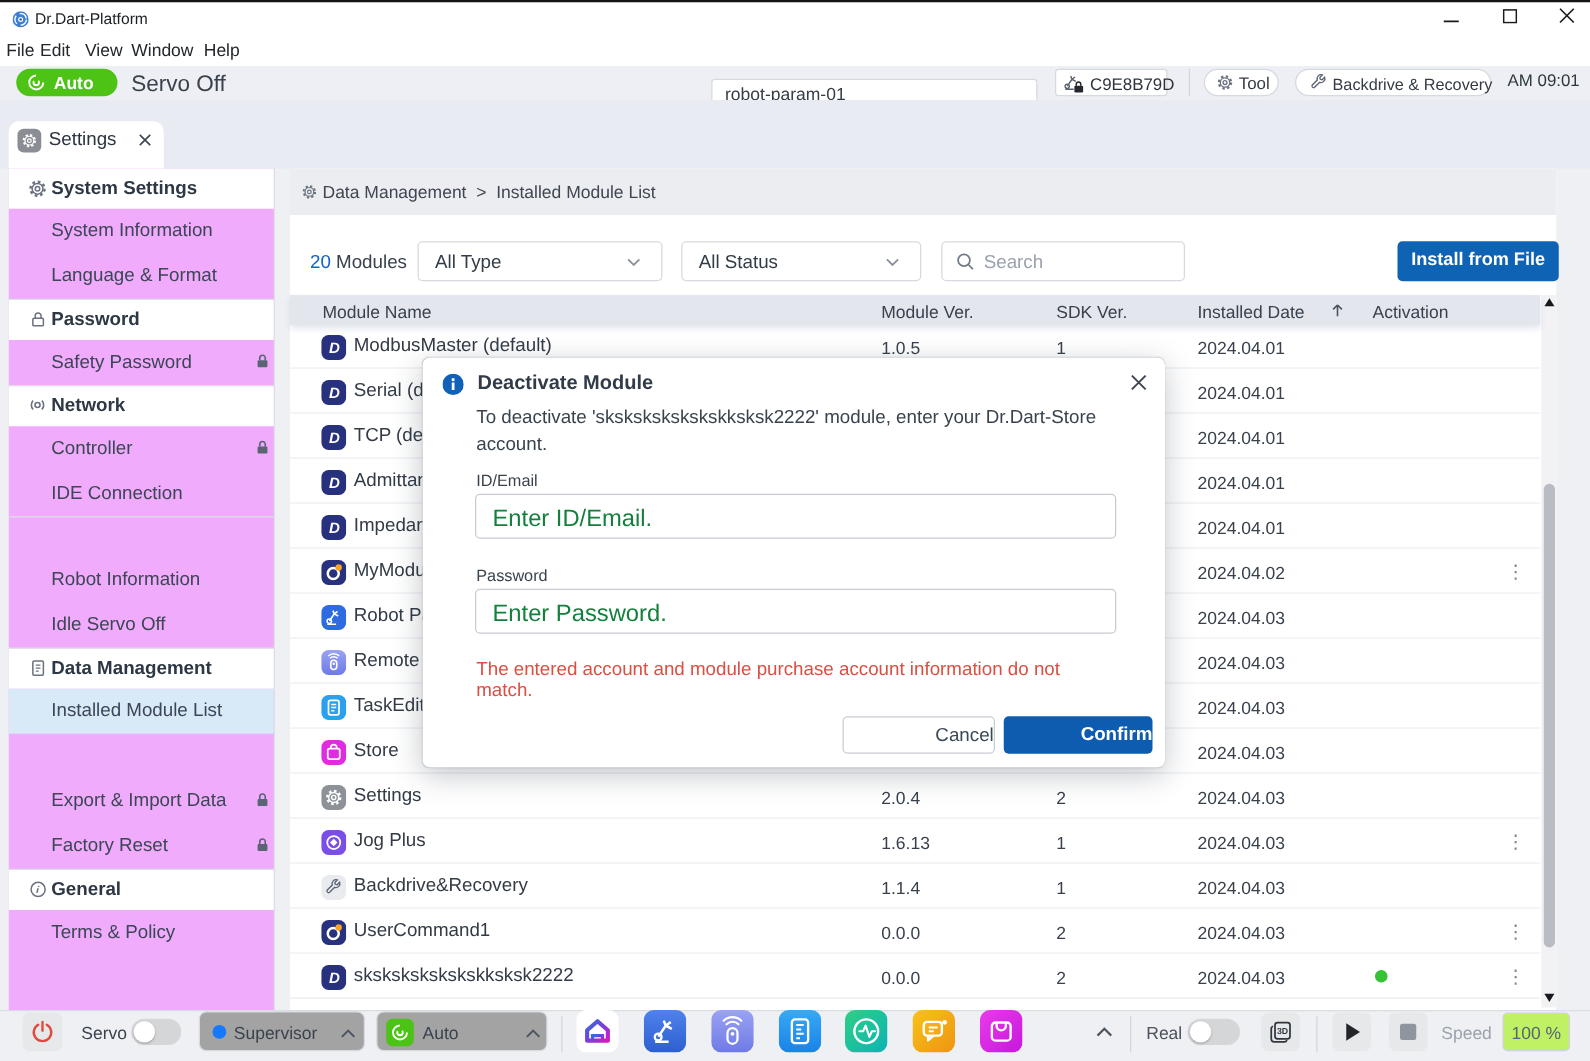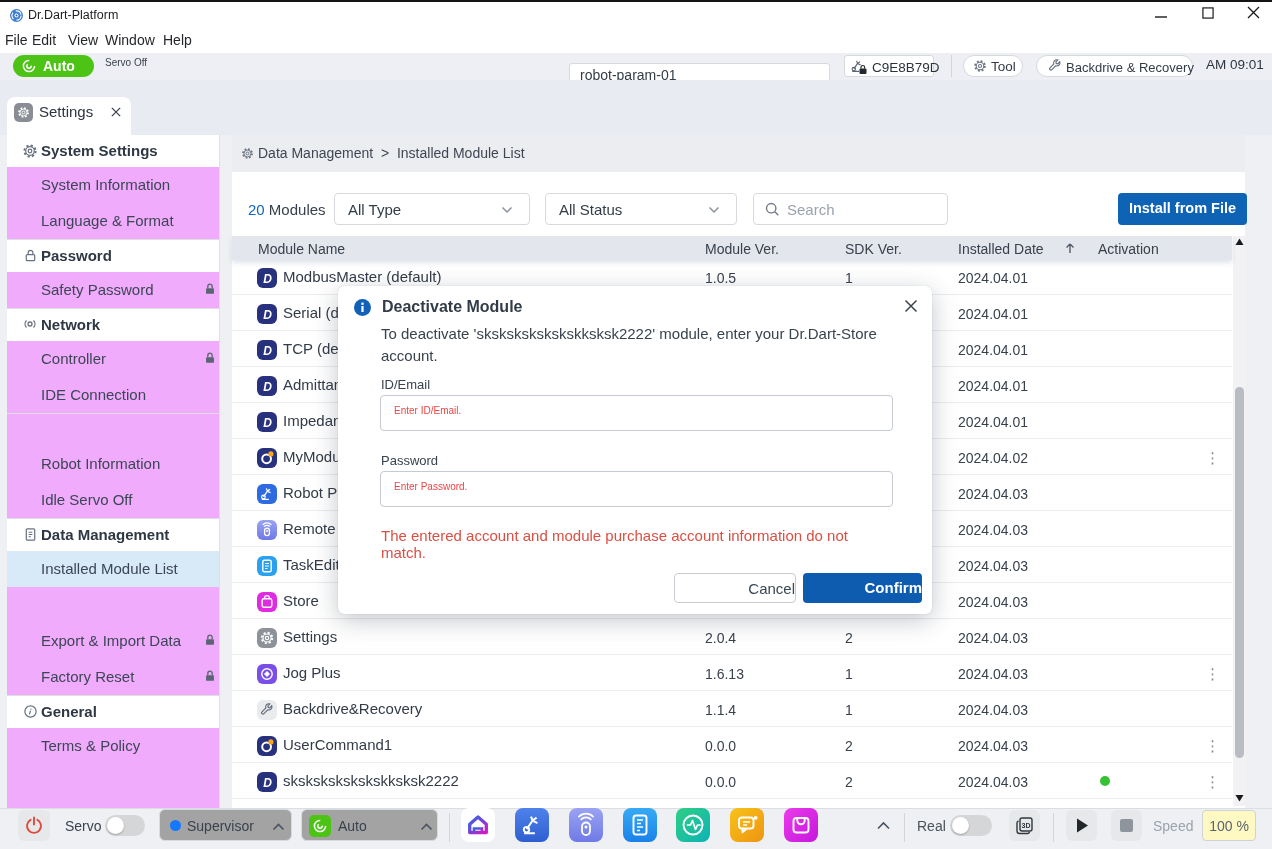--- a/index.html
+++ b/index.html
@@ -39,21 +39,21 @@
   .trow{position:absolute;left:232px;width:1000px;height:36px;border-bottom:1px solid #eaecef;box-sizing:border-box;background:#fff;}
   .trow .name{position:absolute;left:51px;top:9px;font-size:15px;color:#333b47;}
   .trow .c{position:absolute;top:11px;font-size:14px;color:#39414d;}
   .trow .icon{position:absolute;left:25px;top:8.5px;width:20px;height:20px;}
   .dots3{position:absolute;left:973px;top:10px;color:#80868e;font-size:15px;line-height:18px;}
   
   #modal{left:338px;top:286px;width:594px;height:328px;background:#fff;border-radius:6px;
          box-shadow:0 6px 24px rgba(40,50,70,.28), 0 0 1px rgba(40,50,70,.3);}
   .mlabel{position:absolute;font-size:13px;color:#39434e;}
   .minput{position:absolute;left:42px;width:513px;height:36px;background:#fff;border:1px solid #c6cad1;border-radius:4px;box-sizing:border-box;}
-  .minput .ph{position:absolute;left:13px;top:9px;font-size:10px;color:#ef4444;}
+  .minput .ph{position:absolute;left:13px;top:9px;font-size:19px;color:#15803d;}
   .btn{position:absolute;box-sizing:border-box;border-radius:4px;text-align:right;font-size:15px;}
 </style>
 </head>
 <body>
 <div class="abs" id="topstrip"></div>
 <div class="abs" id="titlebar">
   <svg class="abs" style="left:10px;top:7px" width="13" height="13" viewBox="0 0 13 13">
     <circle cx="6.5" cy="6.5" r="6.5" fill="#3f7fd0"></circle>
     <circle cx="6.5" cy="6.5" r="4.6" fill="none" stroke="#fff" stroke-width="1.1" stroke-dasharray="7 3.2"></circle>
     <circle cx="6.5" cy="6.5" r="2" fill="#fff"></circle>
@@ -78,21 +78,21 @@
   <span class="menu" style="left:163px">Help</span>
 </div>
 <div class="abs" id="toolbar">
   <div class="abs" style="left:13px;top:2px;width:81px;height:22px;background:#4cc315;border-radius:11px;">
     <svg class="abs" style="left:9px;top:4px" width="14" height="14" viewBox="0 0 14 14">
       <circle cx="7" cy="7" r="5.6" fill="none" stroke="#fff" stroke-width="1.5" stroke-dasharray="26 9"></circle>
       <circle cx="7" cy="7" r="2.2" fill="none" stroke="#fff" stroke-width="1.5" stroke-dasharray="8 4"></circle>
     </svg>
     <div class="txt" style="left:30px;top:3px;font-size:14px;font-weight:bold;color:#fff">Auto</div>
   </div>
-  <div class="txt" style="left:105px;top:4px;font-size:10px;color:#3a424c">Servo Off</div>
+  <div class="txt" style="left:105px;top:4px;font-size:18px;color:#3a424c">Servo Off</div>
   <div class="box" style="left:569px;top:10px;width:261px;height:22px;border-radius:3px">
     <div class="txt" style="left:10px;top:3px;font-size:14px;color:#343c47">robot-param-01</div>
   </div>
   <div class="box" style="left:844px;top:2px;width:90px;height:22px;border-radius:3px">
     <svg class="abs" style="left:5px;top:3px" width="18" height="17" viewBox="0 0 18 17">
       <g transform="scale(0.9)">
           <use href="#arm" width="16" height="16"></use>
         </g>
       <rect x="9.5" y="9.5" width="7" height="5.5" rx="1" fill="#23292f"></rect>
       <path d="M11 9.5 v-1.2 a1.8 1.8 0 0 1 3.6 0 v1.2" stroke="#23292f" stroke-width="1.2" fill="none"></path>
@@ -492,21 +492,21 @@
 <div class="vdiv" style="left:1053px;top:813px;height:29px"></div>
 <div class="gbtn" style="left:1066px;top:810px;width:31px;height:31px">
   <svg class="abs" style="left:10px;top:8px" width="13" height="15" viewBox="0 0 13 15">
       <path d="M1 0.5 L12 7.5 L1 14.5 Z" fill="#22262b"></path>
     </svg>
 </div>
 <div class="gbtn" style="left:1111px;top:810px;width:31px;height:31px">
   <div class="abs" style="left:9px;top:9px;width:13px;height:13px;background:#8f959d;border-radius:2px"></div>
 </div>
 <div class="txt" style="left:1153px;top:818px;font-size:14px;color:#9aa2ac">Speed</div>
-<div class="abs" style="left:1202px;top:810px;width:54px;height:31px;background:#fef9c3;border:1px solid #d0d2d6;border-radius:4px;box-sizing:border-box">
+<div class="abs" style="left:1202px;top:810px;width:54px;height:31px;background:#bef264;border:1px solid #d0d2d6;border-radius:4px;box-sizing:border-box">
   <div class="txt" style="left:0;top:7px;width:52px;text-align:center;font-size:14px;color:#5a6470">100 %</div>
 </div>
 <svg width="0" height="0" style="position:absolute">
 <defs>
 <linearGradient id="lgh" x1="0" y1="0" x2="1" y2="1">
   <stop offset="0" stop-color="#2b6fe0"></stop>
         <stop offset="0.5" stop-color="#7b3fd8"></stop>
         <stop offset="1" stop-color="#d818c0"></stop>
 </linearGradient>
 <linearGradient id="lgb" x1="0" y1="0" x2="0" y2="1">

